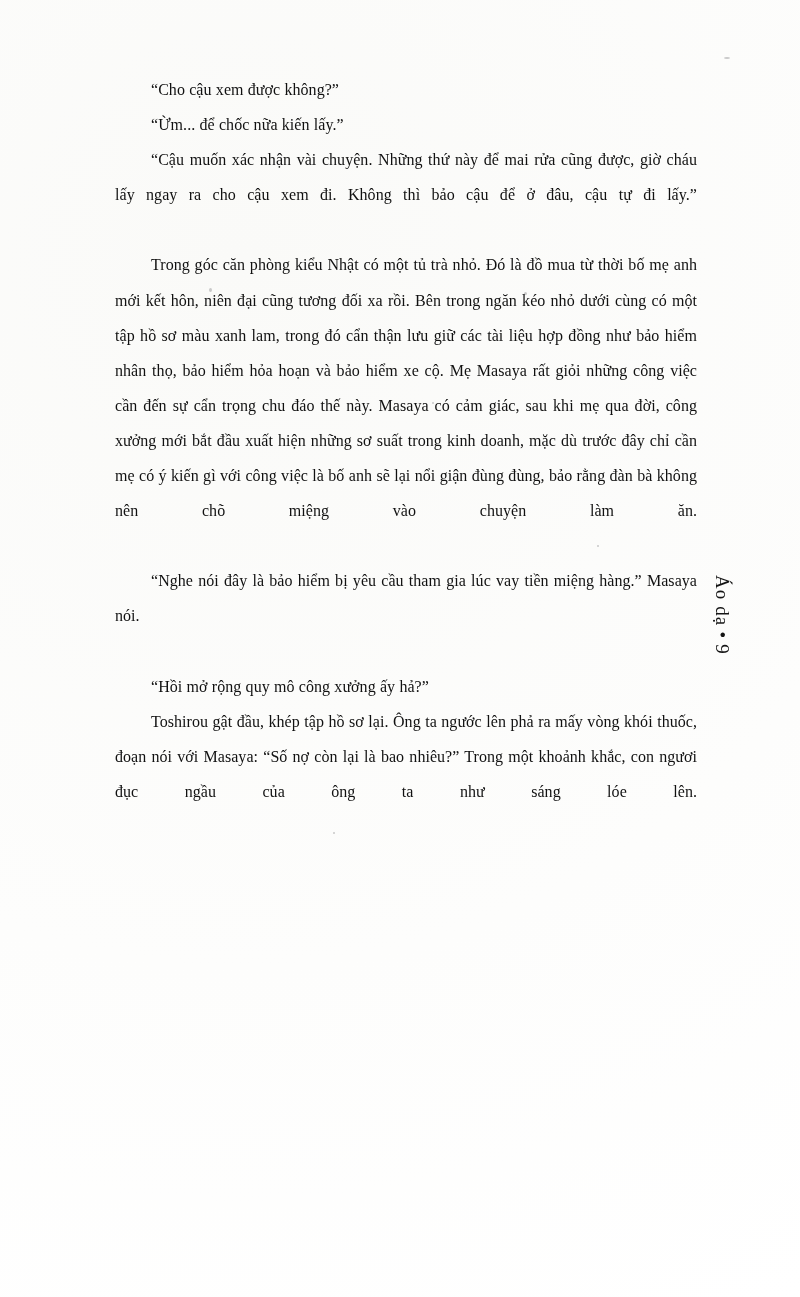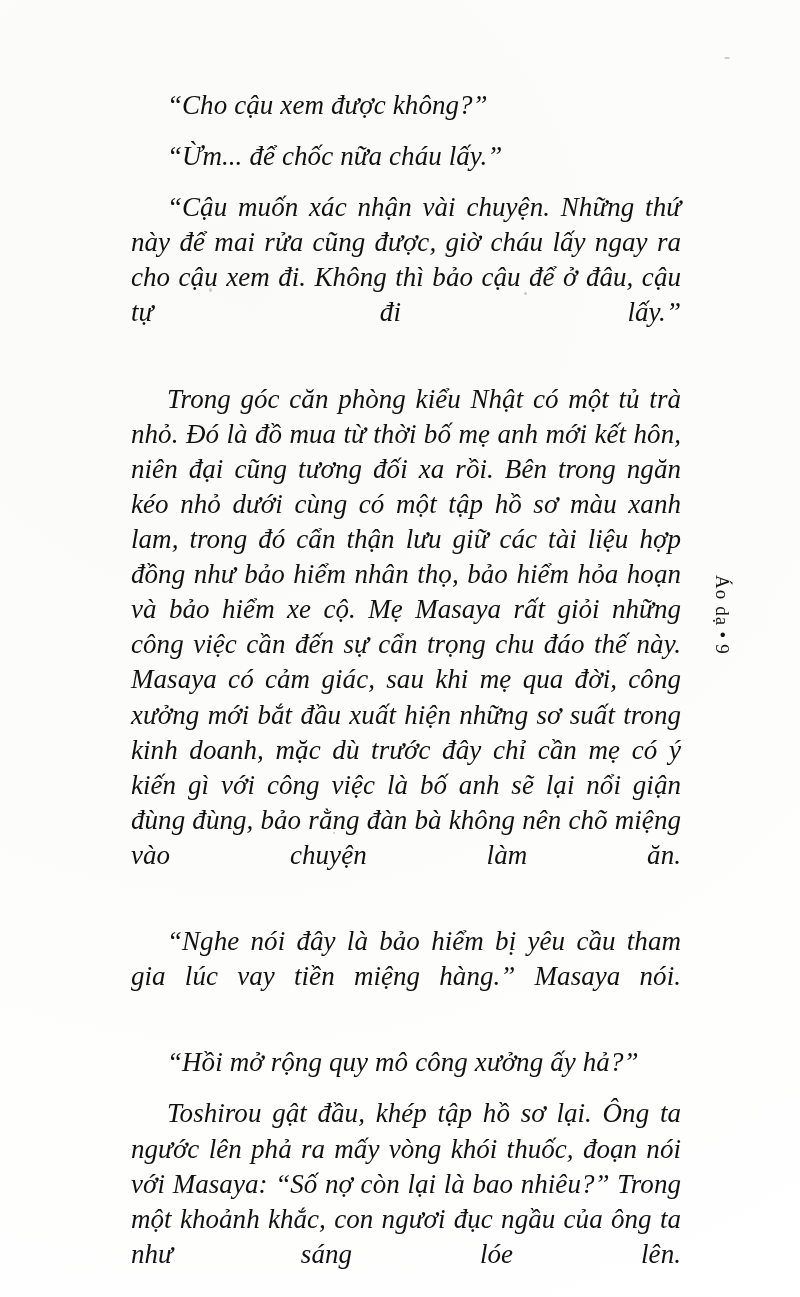--- a/index.html
+++ b/index.html
@@ -30,30 +30,29 @@
   }
 
   .textblock {
     position: absolute;
     left: 115px;
     top: 72px;
     width: 582px;
   }
 
   .para {
-    margin: 16px;
+    margin: 0;
     text-align: justify;
     text-justify: inter-word;
-    font-size: 27px;
+    font-size: 16px;
     line-height: 35.1px;
     letter-spacing: 0.05px;
     word-spacing: 0.2px;
     text-indent: 36px;
     hyphens: none;
-    font-style: italic;
   }
 
   
   .para:after {
     content: "";
     display: inline-block;
     width: 100%;
   }
 
   
@@ -95,21 +94,21 @@
 
   <div class="speck" style="left:209px; top:288px; width:3px; height:4px;"></div>
   <div class="speck" style="left:524px; top:292px; width:3px; height:3px;"></div>
   <div class="speck" style="left:432px; top:402px; width:2px; height:2px;"></div>
   <div class="speck" style="left:597px; top:545px; width:2px; height:2px;"></div>
   <div class="speck" style="left:333px; top:832px; width:2px; height:2px;"></div>
   <div class="speck" style="left:724px; top:57px; width:6px; height:2px;"></div>
 
   <div class="textblock">
     <p class="para short">“Cho cậu xem được không?”</p>
-    <p class="para short">“Ừm... để chốc nữa cháu lấy.”</p>
+    <p class="para short">“Ừm... để chốc nữa kiến lấy.”</p>
     <p class="para">“Cậu muốn xác nhận vài chuyện. Những thứ này để mai rửa cũng được, giờ cháu lấy ngay ra cho cậu xem đi. Không thì bảo cậu để ở đâu, cậu tự đi lấy.”</p>
     <p class="para">Trong góc căn phòng kiểu Nhật có một tủ trà nhỏ. Đó là đồ mua từ thời bố mẹ anh mới kết hôn, niên đại cũng tương đối xa rồi. Bên trong ngăn kéo nhỏ dưới cùng có một tập hồ sơ màu xanh lam, trong đó cẩn thận lưu giữ các tài liệu hợp đồng như bảo hiểm nhân thọ, bảo hiểm hỏa hoạn và bảo hiểm xe cộ. Mẹ Masaya rất giỏi những công việc cần đến sự cẩn trọng chu đáo thế này. Masaya có cảm giác, sau khi mẹ qua đời, công xưởng mới bắt đầu xuất hiện những sơ suất trong kinh doanh, mặc dù trước đây chỉ cần mẹ có ý kiến gì với công việc là bố anh sẽ lại nổi giận đùng đùng, bảo rằng đàn bà không nên chõ miệng vào chuyện làm ăn.</p>
     <p class="para">“Nghe nói đây là bảo hiểm bị yêu cầu tham gia lúc vay tiền miệng hàng.” Masaya nói.</p>
     <p class="para short">“Hồi mở rộng quy mô công xưởng ấy hả?”</p>
     <p class="para">Toshirou gật đầu, khép tập hồ sơ lại. Ông ta ngước lên phả ra mấy vòng khói thuốc, đoạn nói với Masaya: “Số nợ còn lại là bao nhiêu?” Trong một khoảnh khắc, con ngươi đục ngầu của ông ta như sáng lóe lên.</p>
 
   </div>
 
   <div class="runninghead">
     <span>Áo dạ</span><span class="rh-sep">•</span><span>9</span>

